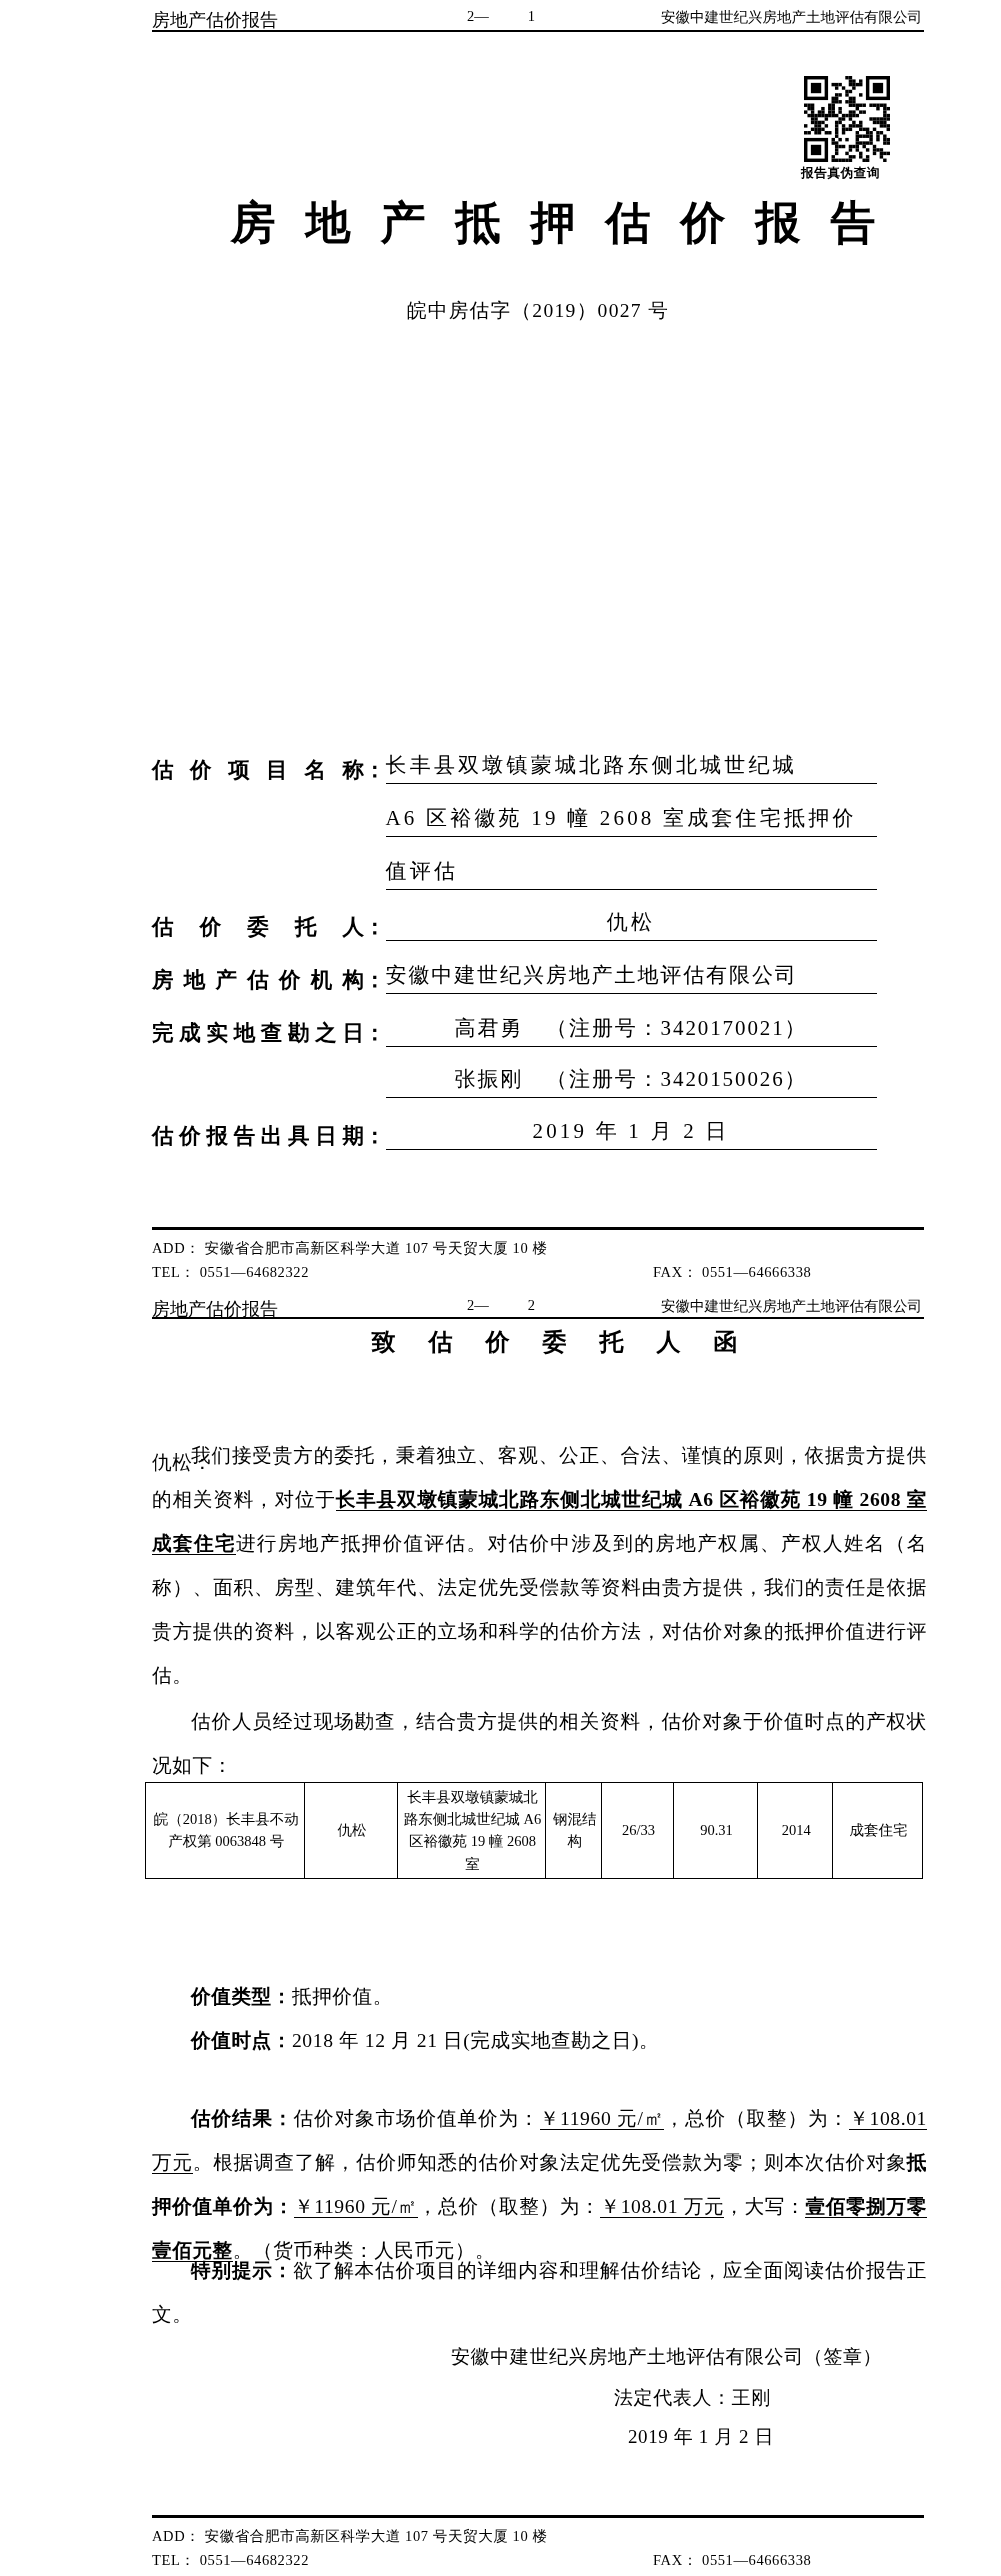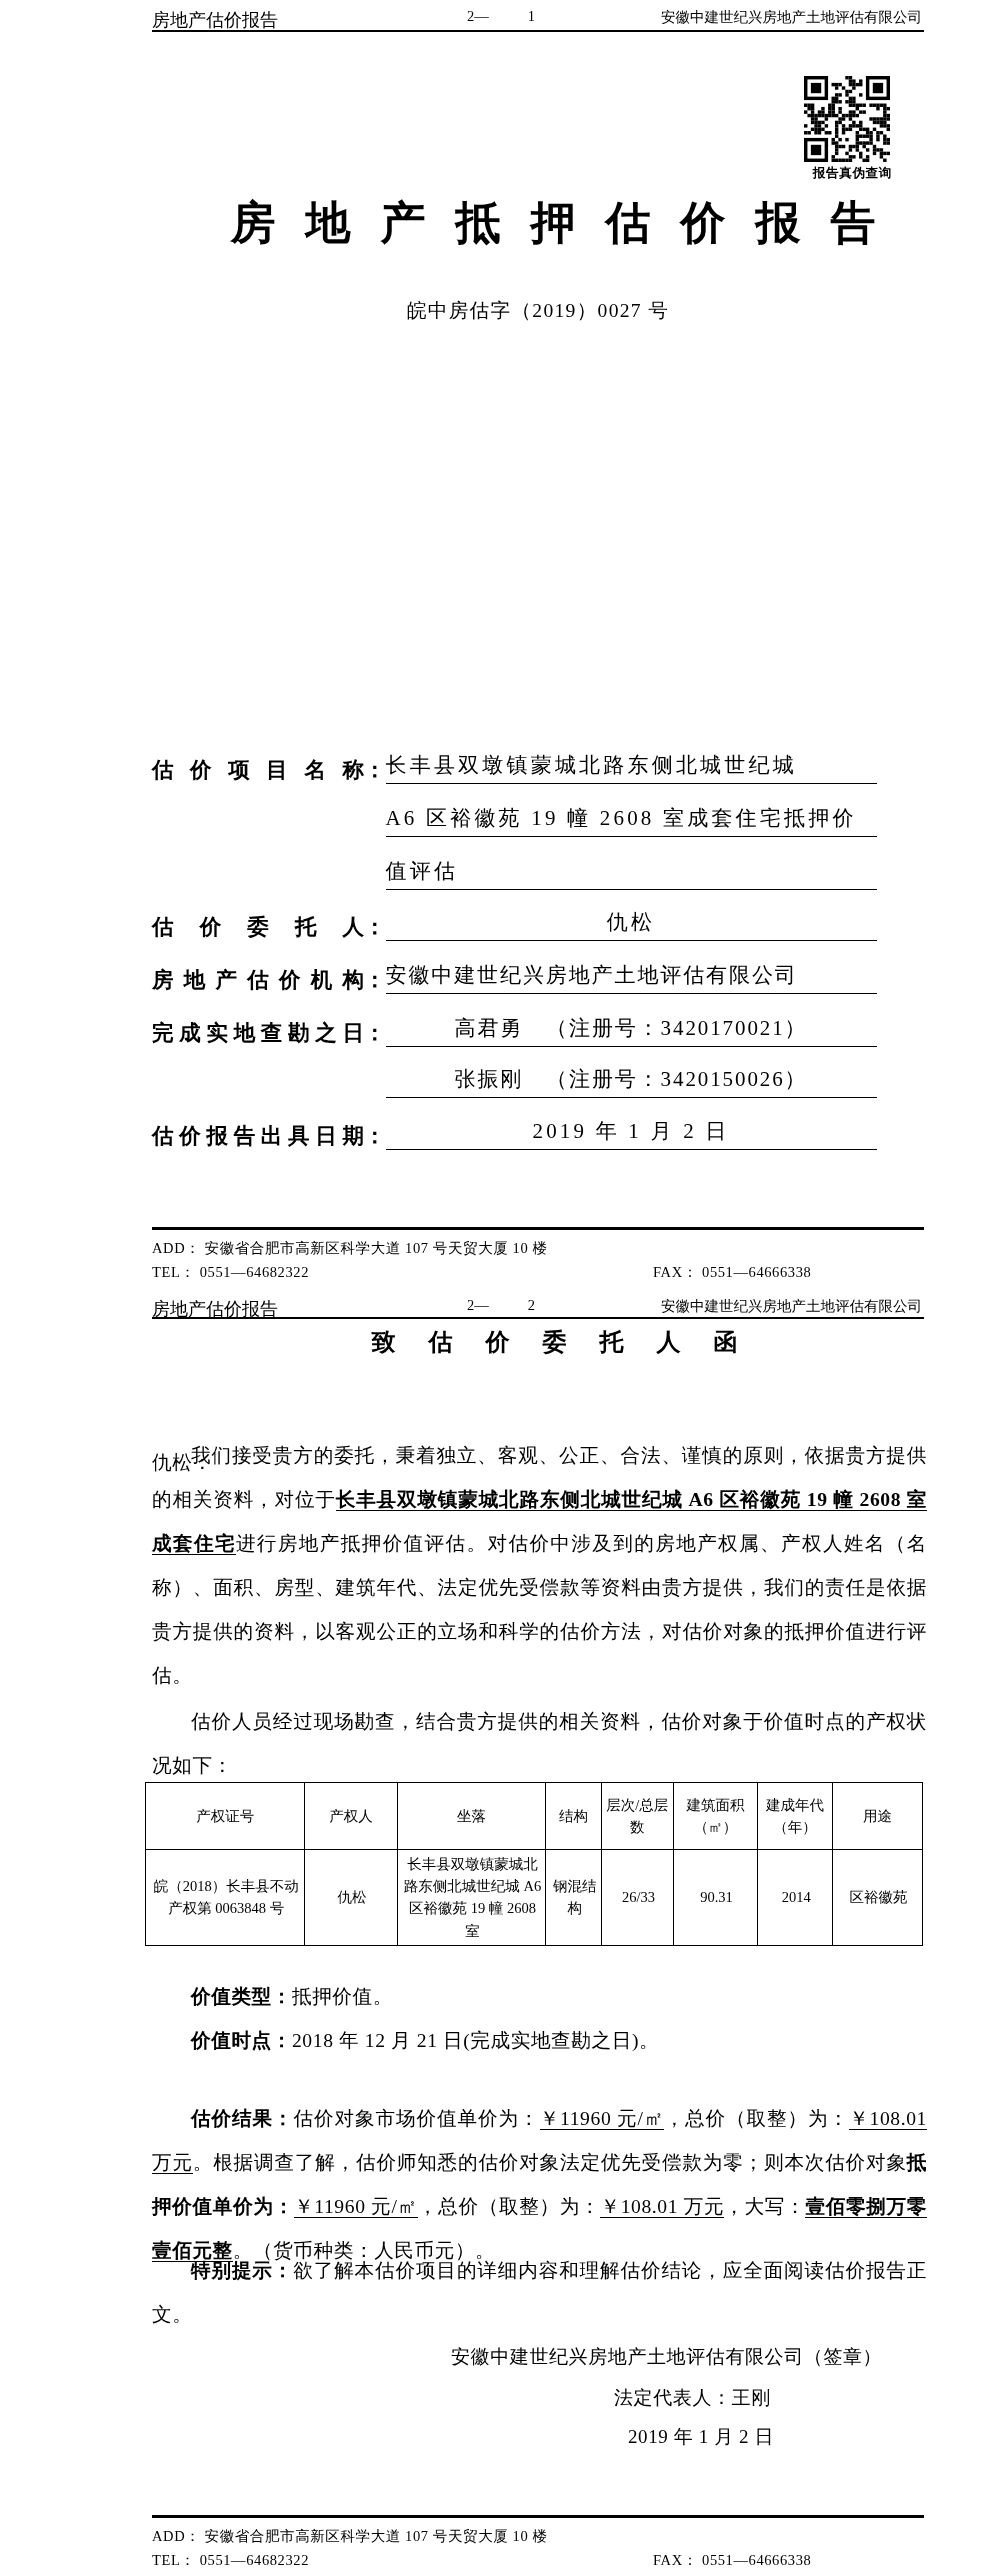--- a/index.html
+++ b/index.html
@@ -10,21 +10,21 @@
     font-family:"Liberation Serif","DejaVu Serif",serif;
     overflow:hidden;
   }
   .abs{position:absolute;}
   .rule{position:absolute;left:152px;width:772px;height:1.9px;background:#000;}
   .rule.thick{height:2.5px;}
   .hdr-left{left:152px;font-size:18px;}
   .hdr-center{left:467px;font-size:14.5px;}
   .hdr-center .pgnum{display:inline-block;margin-left:39px;}
   .hdr-right{right:80px;font-size:14.5px;}
-  .qr-block{left:801px;top:76px;width:91px;text-align:right;}
+  .qr-block{left:801px;top:76px;width:91px;text-align:left;}
   .qr-block svg{display:block;width:86px;height:86px;margin:0 auto;background:#fff;}
   .qr-caption{margin-top:3.2px;font-size:12.6px;font-weight:bold;letter-spacing:0.6px;}
   .report-title{
     left:152px;top:193px;width:772px;text-align:center;
     font-size:45px;font-weight:bold;letter-spacing:30px;padding-left:30px;
     white-space:nowrap;
   }
   .report-no{left:152px;top:297px;width:772px;text-align:center;font-size:19.6px;letter-spacing:1.3px;}
   .field-row{
     position:absolute;left:152px;width:777px;height:39px;
@@ -377,39 +377,29 @@
       <col style="width:20.5%">
         <col style="width:11.9%">
         <col style="width:19.1%">
         <col style="width:7.2%">
       <col style="width:9.2%">
         <col style="width:10.9%">
         <col style="width:9.6%">
         <col style="width:11.6%">
     </colgroup>
     <tbody>
-        <tr>
-      <th>产权证号</th>
-      <th>产权人</th>
-      <th>坐落</th>
-      <th>结构</th>
-      <th>层次/总层数</th>
-      <th>建筑面积（㎡）</th>
-      <th>建成年代（年）</th>
-      <th>用途</th>
-    </tr>
     <tr>
       <td>皖（2018）长丰县不动产权第 0063848 号</td>
       <td>仇松</td>
       <td>长丰县双墩镇蒙城北路东侧北城世纪城 A6 区裕徽苑 19 幢 2608 室</td>
       <td>钢混结构</td>
       <td>26/33</td>
       <td>90.31</td>
       <td>2014</td>
-      <td>区裕徽苑</td>
+      <td>成套住宅</td>
     </tr>
   </tbody>
     </table>
 
   <div class="body-par" style="top:1975px"><span class="seg-b">价值类型：</span><span>抵押价值。</span></div>
   <div class="body-par" style="top:2019px"><span class="seg-b">价值时点：</span><span>2018 年 12 月 21 日(完成实地查勘之日)。</span></div>
   <div class="body-par" style="top:2097px"><span class="seg-b">估价结果：</span><span>估价对象市场价值单价为：</span><span class="seg-u">￥11960 元/㎡</span><span>，总价（取整）为：</span><span class="seg-u">￥108.01万元</span><span>。根据调查了解，估价师知悉的估价对象法定优先受偿款为零；则本次估价对象</span><span class="seg-b">抵押价值单价为：</span><span class="seg-u">￥11960 元/㎡</span><span>，总价（取整）为：</span><span class="seg-u">￥108.01 万元</span><span>，大写：</span><span class="seg-bu">壹佰零捌万零壹佰元整</span><span>。（货币种类：人民币元）。</span></div>
   <div class="body-par" style="top:2249px"><span class="seg-b">特别提示：</span><span>欲了解本估价项目的详细内容和理解估价结论，应全面阅读估价报告正文。</span></div>
 
   <div class="sig" style="left:451px;top:2344px">安徽中建世纪兴房地产土地评估有限公司（签章）</div>

